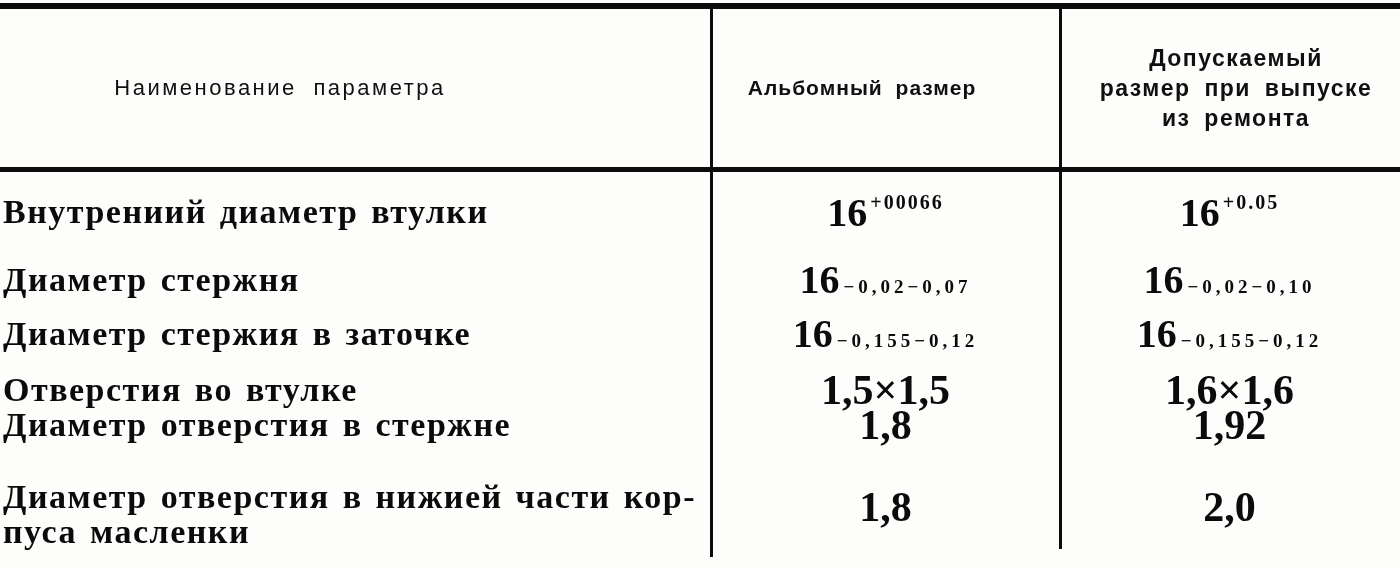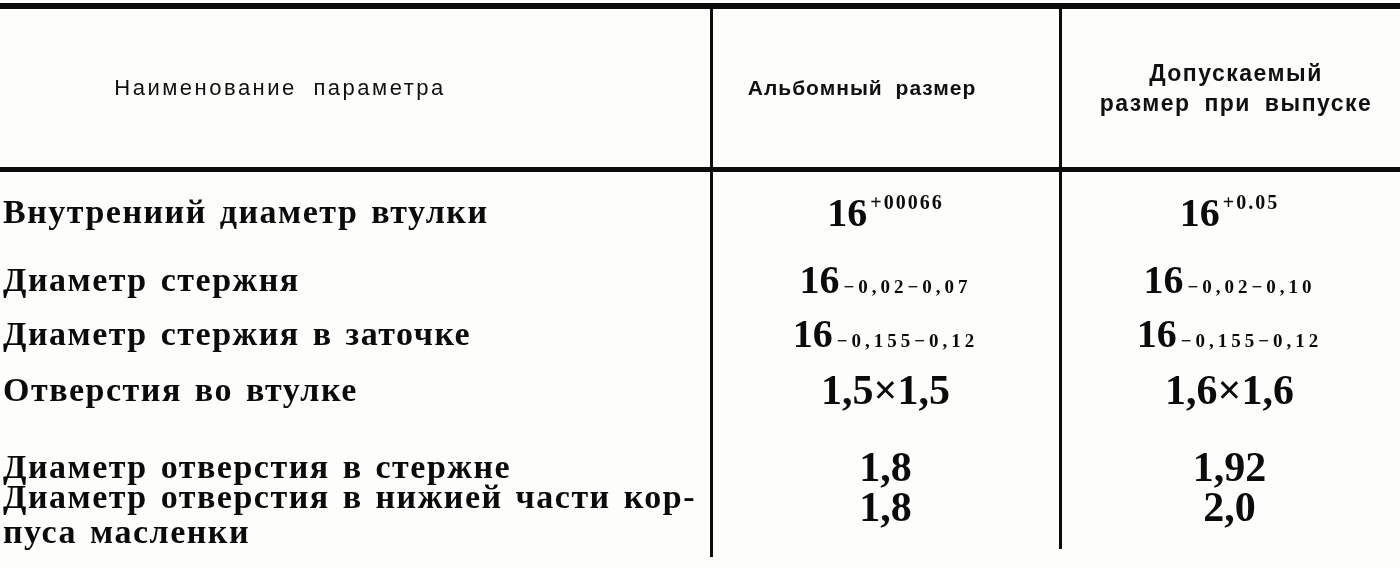--- a/index.html
+++ b/index.html
@@ -35,21 +35,21 @@
   
   .row{
     position:absolute;left:0;width:1400px;
     display:grid;grid-template-columns:712px 347px 341px;
     align-items:center;
   }
   .r1{top:182px;height:60px;}
   .r2{top:252px;height:56px;}
   .r3{top:306px;height:56px;}
   .r4{top:362px;height:56px;}
-  .r5{top:440px;height:54px;}
+  .r5{top:398px;height:54px;}
   .r6{top:478px;height:90px;align-items:start;}
 
   .name{
     font-size:34px;font-weight:bold;
     letter-spacing:1.5px;word-spacing:3px;
     line-height:1.02;
     padding-left:3px;
   }
   .r6 .name{padding-top:2px;}
   .name .nl{display:block;}
@@ -84,20 +84,21 @@
   <div class="th th-param">
     <span>Наименование параметра</span>
   </div>
   <div class="th th-album">
     <span>Альбомный размер</span>
   </div>
   <div class="th th-repair">
     <span class="lines">
       <span>Допускаемый</span>
       <span>размер при выпуске</span>
+      <span>из ремонта</span>
     </span>
   </div>
 
   <div class="row r1">
     <div class="name">Внутрениий диаметр втулки</div>
     <div class="val">
       <span class="base">16</span><sup class="sup">+00066</sup>
     </div>
     <div class="val">
       <span class="base">16</span><sup class="sup">+0.05</sup>

